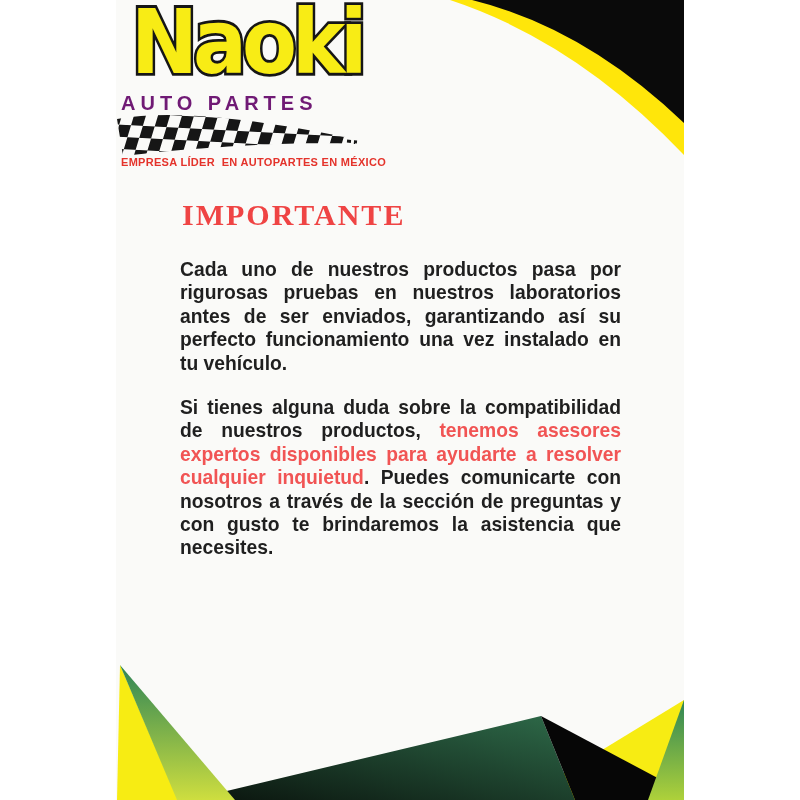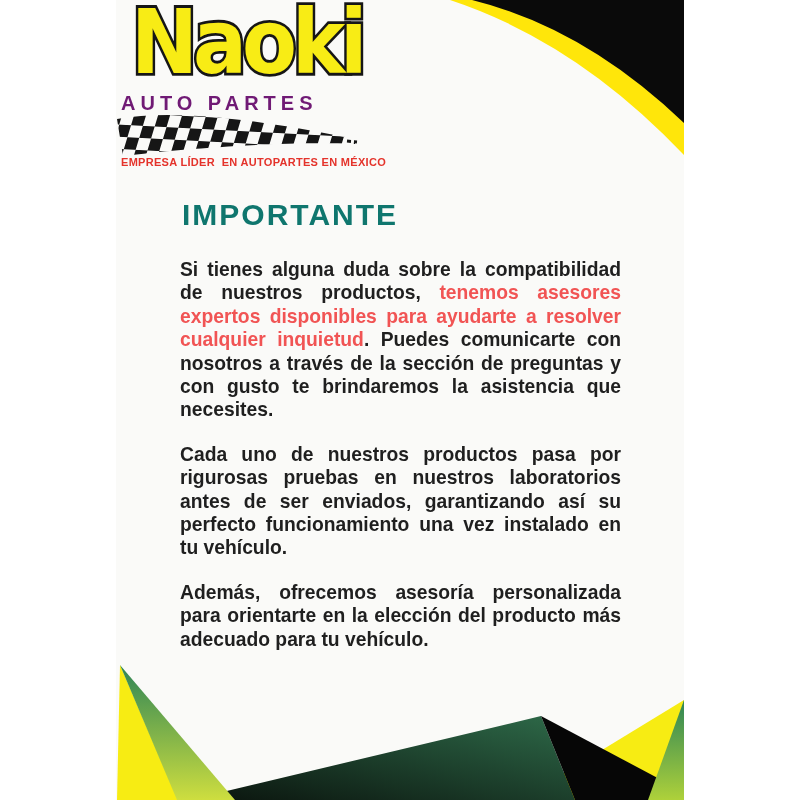--- a/index.html
+++ b/index.html
@@ -22,23 +22,23 @@
   .logo-sub { position:absolute; left:5px; top:92px;
           font-weight:bold; font-size:20px; letter-spacing:5px;
           color:#701a75; white-space:pre; }
   .flag { position:absolute; left:-5px; top:112px; width:252px; height:46px; }
   .tagline { position:absolute; left:5px; top:156px;
           font-weight:bold; font-size:11px; letter-spacing:0.3px;
           color:#e4332b; white-space:pre; }
 
   
   .heading { position:absolute; left:66px; top:198px;
-          font-family:Liberation Sans, sans-serif;
+          font-family:Liberation Serif, serif;
           font-weight:bold; font-size:30px; letter-spacing:2px;
-          color:#0f766e; }
+          color:#ef4444; }
   .text-col { position:absolute; left:64px; top:258px; width:441px;
           font-size:19.3px; line-height:23.4px; font-weight:bold;
           color:#1f1f1f; text-align:justify; }
   .text-col p { margin:0 0 21px 0; }
   .hl { color:#f15454; }
 </style>
 </head>
 <body>
 
 <div class="page">
@@ -88,19 +88,18 @@
         <rect width="252" height="46" fill="url(#chk)"></rect>
       </g>
       <path d="M236,29 l10,1" stroke="#161616" stroke-width="3" stroke-dasharray="4 3" fill="none"></path>
     </svg>
 
     <div class="tagline">EMPRESA LÍDER  EN AUTOPARTES EN MÉXICO</div>
 
     <div class="heading">IMPORTANTE</div>
 
     <div class="text-col">
+      <p><span>Cada uno de nuestros productos pasa por rigurosas pruebas en nuestros laboratorios antes de ser enviados, garantizando así su perfecto funcionamiento una vez instalado en tu vehículo.</span></p>
       <p><span>Si tienes alguna duda sobre la compatibilidad de nuestros productos, </span><span class="hl">tenemos asesores expertos disponibles para ayudarte a resolver cualquier inquietud</span><span>. Puedes comunicarte con nosotros a través de la sección de preguntas y con gusto te brindaremos la asistencia que necesites.</span></p>
-      <p><span>Cada uno de nuestros productos pasa por rigurosas pruebas en nuestros laboratorios antes de ser enviados, garantizando así su perfecto funcionamiento una vez instalado en tu vehículo.</span></p>
-      <p><span>Además, ofrecemos asesoría personalizada para orientarte en la elección del producto más adecuado para tu vehículo.</span></p>
     </div>
 
   </div>
 </div>
 
 </body></html>

